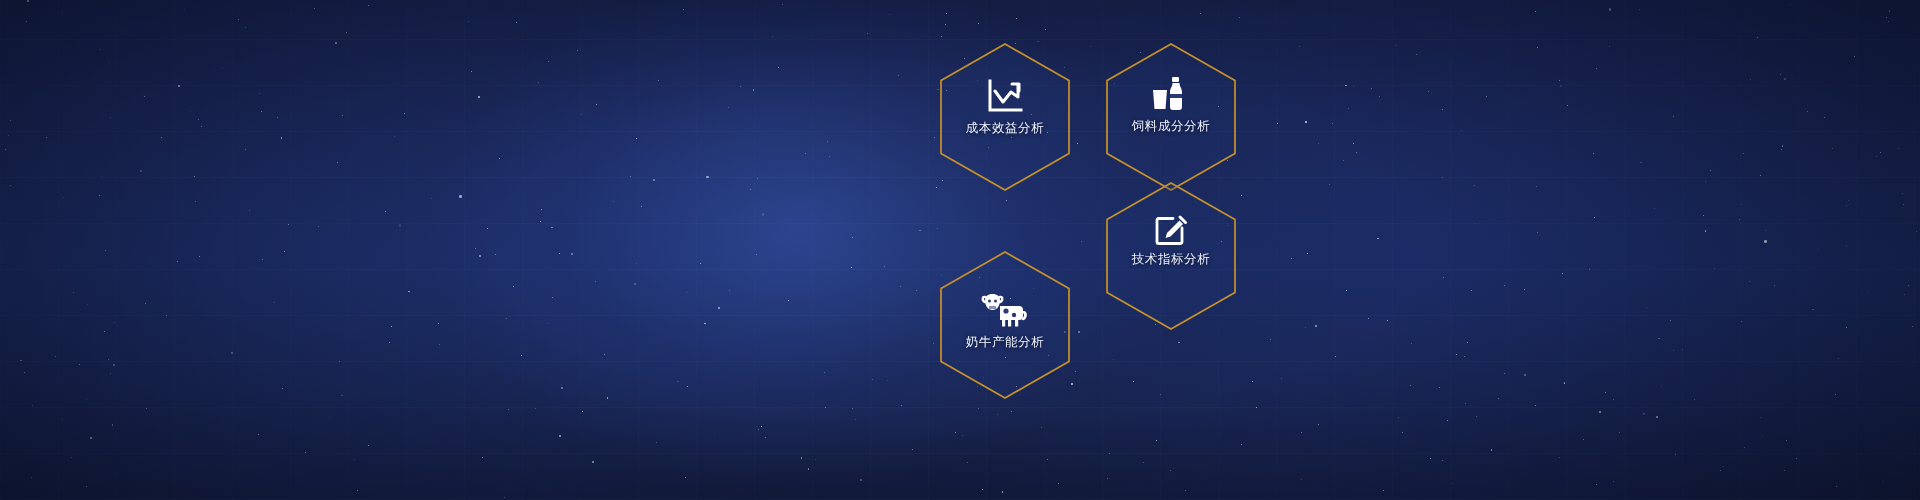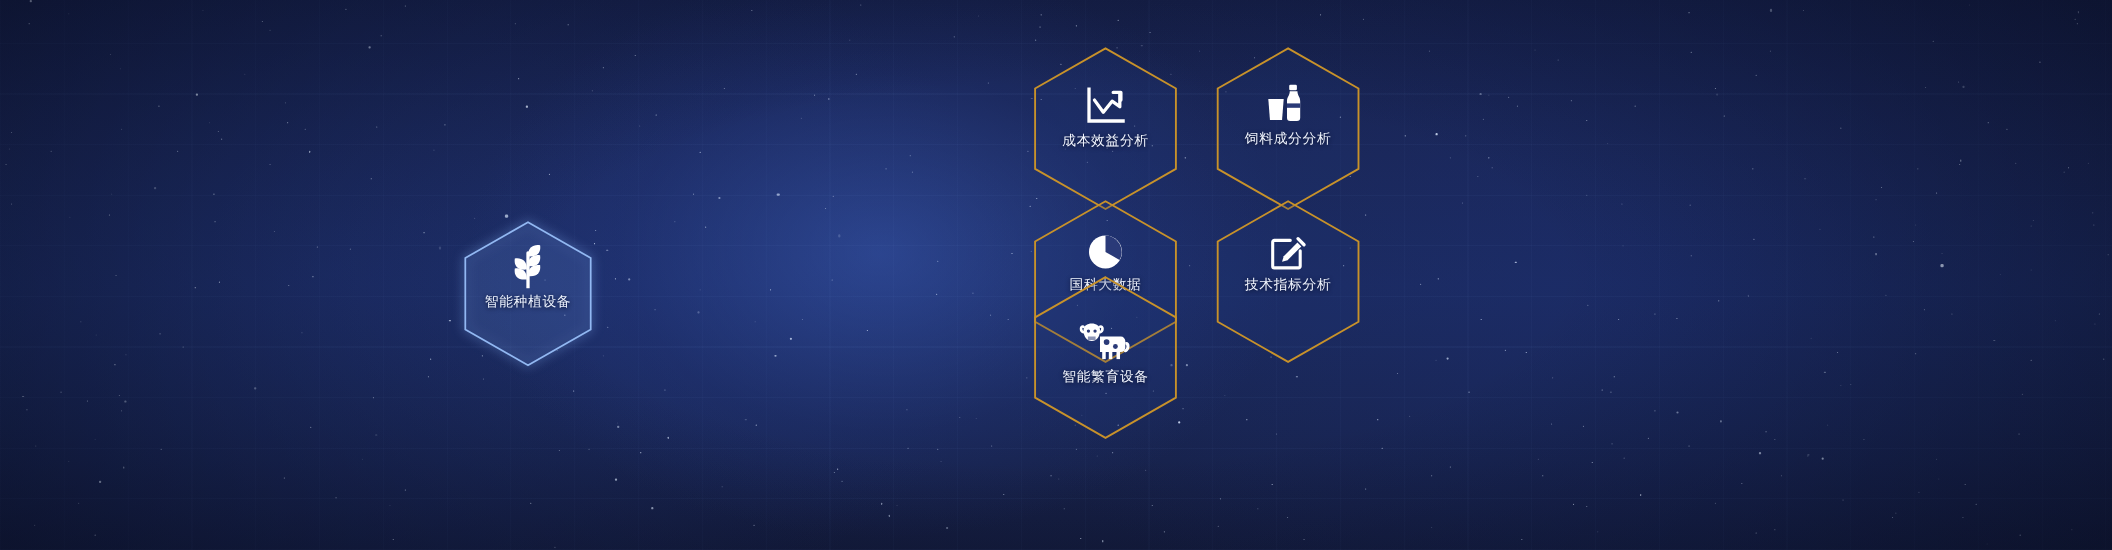--- a/index.html
+++ b/index.html
@@ -518,36 +518,20 @@
       <i style="left:1608.5px;top:8.2px;width:2.4px;height:2.4px;opacity:0.45;"></i>
       <i style="left:1331.5px;top:122.8px;width:1px;height:1px;opacity:0.43;"></i>
       <i style="left:430.9px;top:197.7px;width:1px;height:1px;opacity:0.26;"></i>
       <i style="left:1694.2px;top:398.5px;width:1px;height:1px;opacity:0.43;"></i>
     </div>
   <div class="tex vig"></div>
 
 
 
 
-  <div class="hex blue" style="left:421px;top:200px;">
-    <svg class="shape" viewBox="0 0 118 134">
-      <polygon points="59,2 116,34.5 116,99.5 59,132 2,99.5 2,34.5" fill="rgba(40,62,132,0.20)" stroke="#92b8f2" stroke-width="1.6" style="filter:drop-shadow(0 0 5px rgba(140,185,255,.75))"></polygon>
-    </svg>
-    <div class="ico" style="top:22px;">
-      <svg width="36" height="40" viewBox="0 0 36 40">
-        <path d="M18 40 C18 26 18 16 18 8" stroke="#ffffff" stroke-width="3" fill="none" stroke-linecap="round"></path>
-        <path d="M18 10 C18 3 23 0 29 1 C30 8 26 12 18 11 Z" fill="#ffffff"></path>
-        <path d="M18 19 C18 12 23 9 29 10 C30 17 26 21 18 20 Z" fill="#ffffff"></path>
-        <path d="M18 28 C18 21 23 18 29 19 C30 26 26 30 18 29 Z" fill="#ffffff"></path>
-        <path d="M17 22 C17 15 12 12 6 13 C5 20 9 24 17 23 Z" fill="#ffffff"></path>
-        <path d="M17 31 C17 24 12 21 6 22 C5 29 9 33 17 32 Z" fill="#ffffff"></path>
-      </svg>
-    </div>
-    <div class="lbl" style="top:66px;">智能种植设备</div>
-  </div>
 
 
   <div class="hex gold wide" style="left:939px;top:42px;">
     <svg class="shape" viewBox="0 0 132 150">
       <polygon points="66,2 130,38.5 130,111.5 66,148 2,111.5 2,38.5" fill="rgba(32,54,118,0.22)" stroke="#c8922a" stroke-width="1.7"></polygon>
     </svg>
     <div class="ico" style="top:34px;">
       <svg width="36" height="34" viewBox="0 0 36 34">
         <path d="M3 2 V31 H34" stroke="#ffffff" stroke-width="3" fill="none" stroke-linecap="square"></path>
         <path d="M8 12 L16 23 L24 13 L31 18 L31 6" stroke="#ffffff" stroke-width="3" fill="none" stroke-linecap="round" stroke-linejoin="round"></path>
@@ -566,32 +550,20 @@
         <path d="M2 14 H16 L14.5 33 H3.5 Z" fill="#ffffff"></path>
         <rect x="21" y="1" width="7" height="5" rx="1.2" fill="#ffffff"></rect>
         <path d="M21.5 7 C21.5 11 19 12 19 16 V31 A3 3 0 0 0 22 34 H28 A3 3 0 0 0 31 31 V16 C31 12 28.5 11 28.5 7 Z" fill="#ffffff"></path>
         <rect x="19" y="18" width="12" height="4" fill="#2a3a78"></rect>
       </svg>
     </div>
     <div class="lbl" style="top:76px;">饲料成分分析</div>
   </div>
 
 
-  <div class="hex gold wide" style="left:939px;top:181px;">
-    <svg class="shape" viewBox="0 0 132 150">
-      <polygon points="66,2 130,38.5 130,111.5 66,148 2,111.5 2,38.5" fill="rgba(32,54,118,0.22)" stroke="#c8922a" stroke-width="1.7"></polygon>
-    </svg>
-    <div class="ico" style="top:28px;">
-      <svg width="34" height="34" viewBox="0 0 34 34">
-        <circle cx="17" cy="17" r="15" fill="#ffffff"></circle>
-        <path d="M17 17 L17 2 A15 15 0 0 1 29.8 24.4 Z" fill="#2a3a78"></path>
-      </svg>
-    </div>
-    <div class="lbl" style="top:70px;">国科大数据</div>
-  </div>
 
   <div class="hex gold wide" style="left:1105px;top:181px;">
     <svg class="shape" viewBox="0 0 132 150">
       <polygon points="66,2 130,38.5 130,111.5 66,148 2,111.5 2,38.5" fill="rgba(32,54,118,0.22)" stroke="#c8922a" stroke-width="1.7"></polygon>
     </svg>
     <div class="ico" style="top:28px;">
       <svg width="34" height="34" viewBox="0 0 34 34">
         <path d="M28 16 V30 A1.5 1.5 0 0 1 26.5 31.5 H4.5 A1.5 1.5 0 0 1 3 30 V8 A1.5 1.5 0 0 1 4.5 6.5 H19" fill="none" stroke="#ffffff" stroke-width="2.8" stroke-linecap="round"></path>
         <path d="M13 21 L25.5 8.5 L29 12 L16.5 24.5 L11.5 26 Z" fill="#ffffff"></path>
         <path d="M26 5 L31.5 10.5" stroke="#ffffff" stroke-width="3" stroke-linecap="round"></path>
@@ -615,16 +587,16 @@
         <path d="M8 13 h7 v3 h-7 z" fill="#2a3a78" opacity=".55"></path>
         <path d="M19 13 H38 A4 4 0 0 1 42 17 V23 A4 4 0 0 1 38 27 H19 Z" fill="#ffffff"></path>
         <rect x="21" y="27" width="3.2" height="6.5" fill="#ffffff"></rect>
         <rect x="27" y="27" width="3.2" height="6.5" fill="#ffffff"></rect>
         <rect x="34" y="27" width="3.2" height="6.5" fill="#ffffff"></rect>
         <circle cx="25" cy="18" r="2.6" fill="#2a3a78"></circle>
         <circle cx="33" cy="22" r="2.2" fill="#2a3a78"></circle>
         <path d="M42 18 C47 17 47 25 43 27 C41 28 40 26 41.5 25 C43.5 23.5 43.5 21 42 20 Z" fill="#ffffff"></path>
       </svg>
     </div>
-    <div class="lbl" style="top:84px;">智能繁育设备</div>
+    <div class="lbl" style="top:84px;">奶牛产能分析</div>
   </div>
 
 </div>
 
 </body></html>

